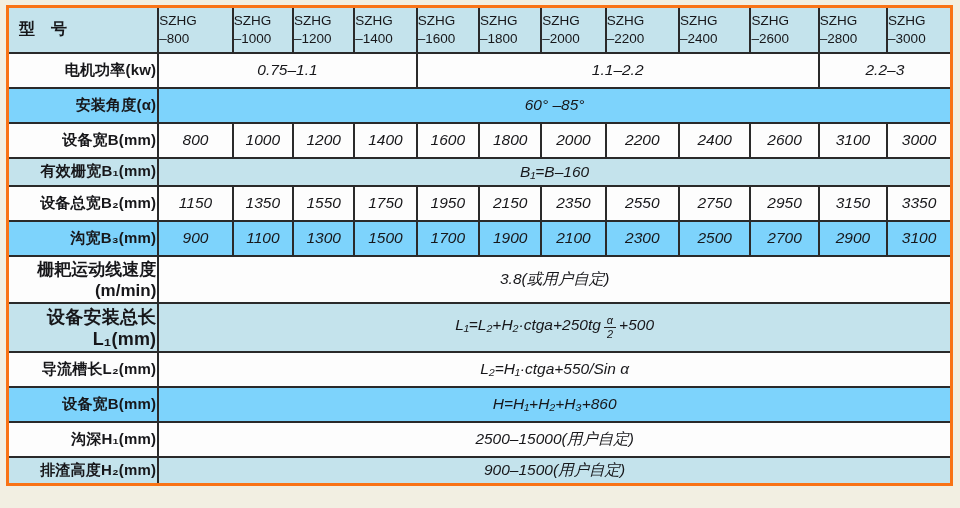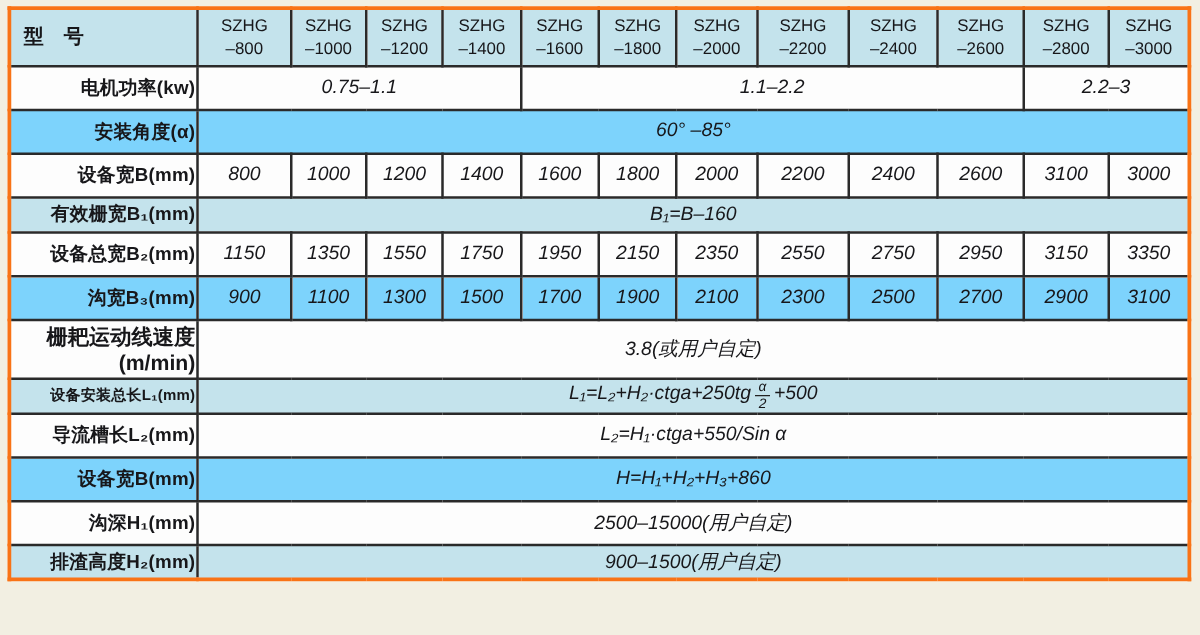--- a/index.html
+++ b/index.html
@@ -21,40 +21,40 @@
   th, td { border: 2px solid #2a2a2a; overflow: hidden; }
   
   .bg-blue   { background: #c4e3ec; }
   .bg-yellow { background: #7dd3fc; }
   .bg-white  { background: #fdfdfd; }
   
   th.model {
     font-weight: normal;
     font-size: 13.5px;
     line-height: 1.35;
-    text-align: center;
+    text-align: left;
     white-space: pre-line;
     padding: 2px 0;
   }
   th.corner {
     text-align: left;
     font-size: 16px;
     font-weight: bold;
     padding-left: 10px;
   }
   
   td.label {
     text-align: right;
     padding-left: 9px;
     font-weight: bold;
     font-size: 15px;
     letter-spacing: 0.2px;
   }
   td.label.small { font-size: 17px; letter-spacing: 0; }
-  td.label.mid   { font-size: 12px; }
+  td.label.mid   { font-size: 18px; }
   
   td.val {
     text-align: center;
     font-size: 15.5px;
     padding: 0 2px;
     font-style: italic;
   }
   tr.hdr    { height: 46px; }
   tr.r-std  { height: 35px; }
   tr.r-tall { height: 28px; }

